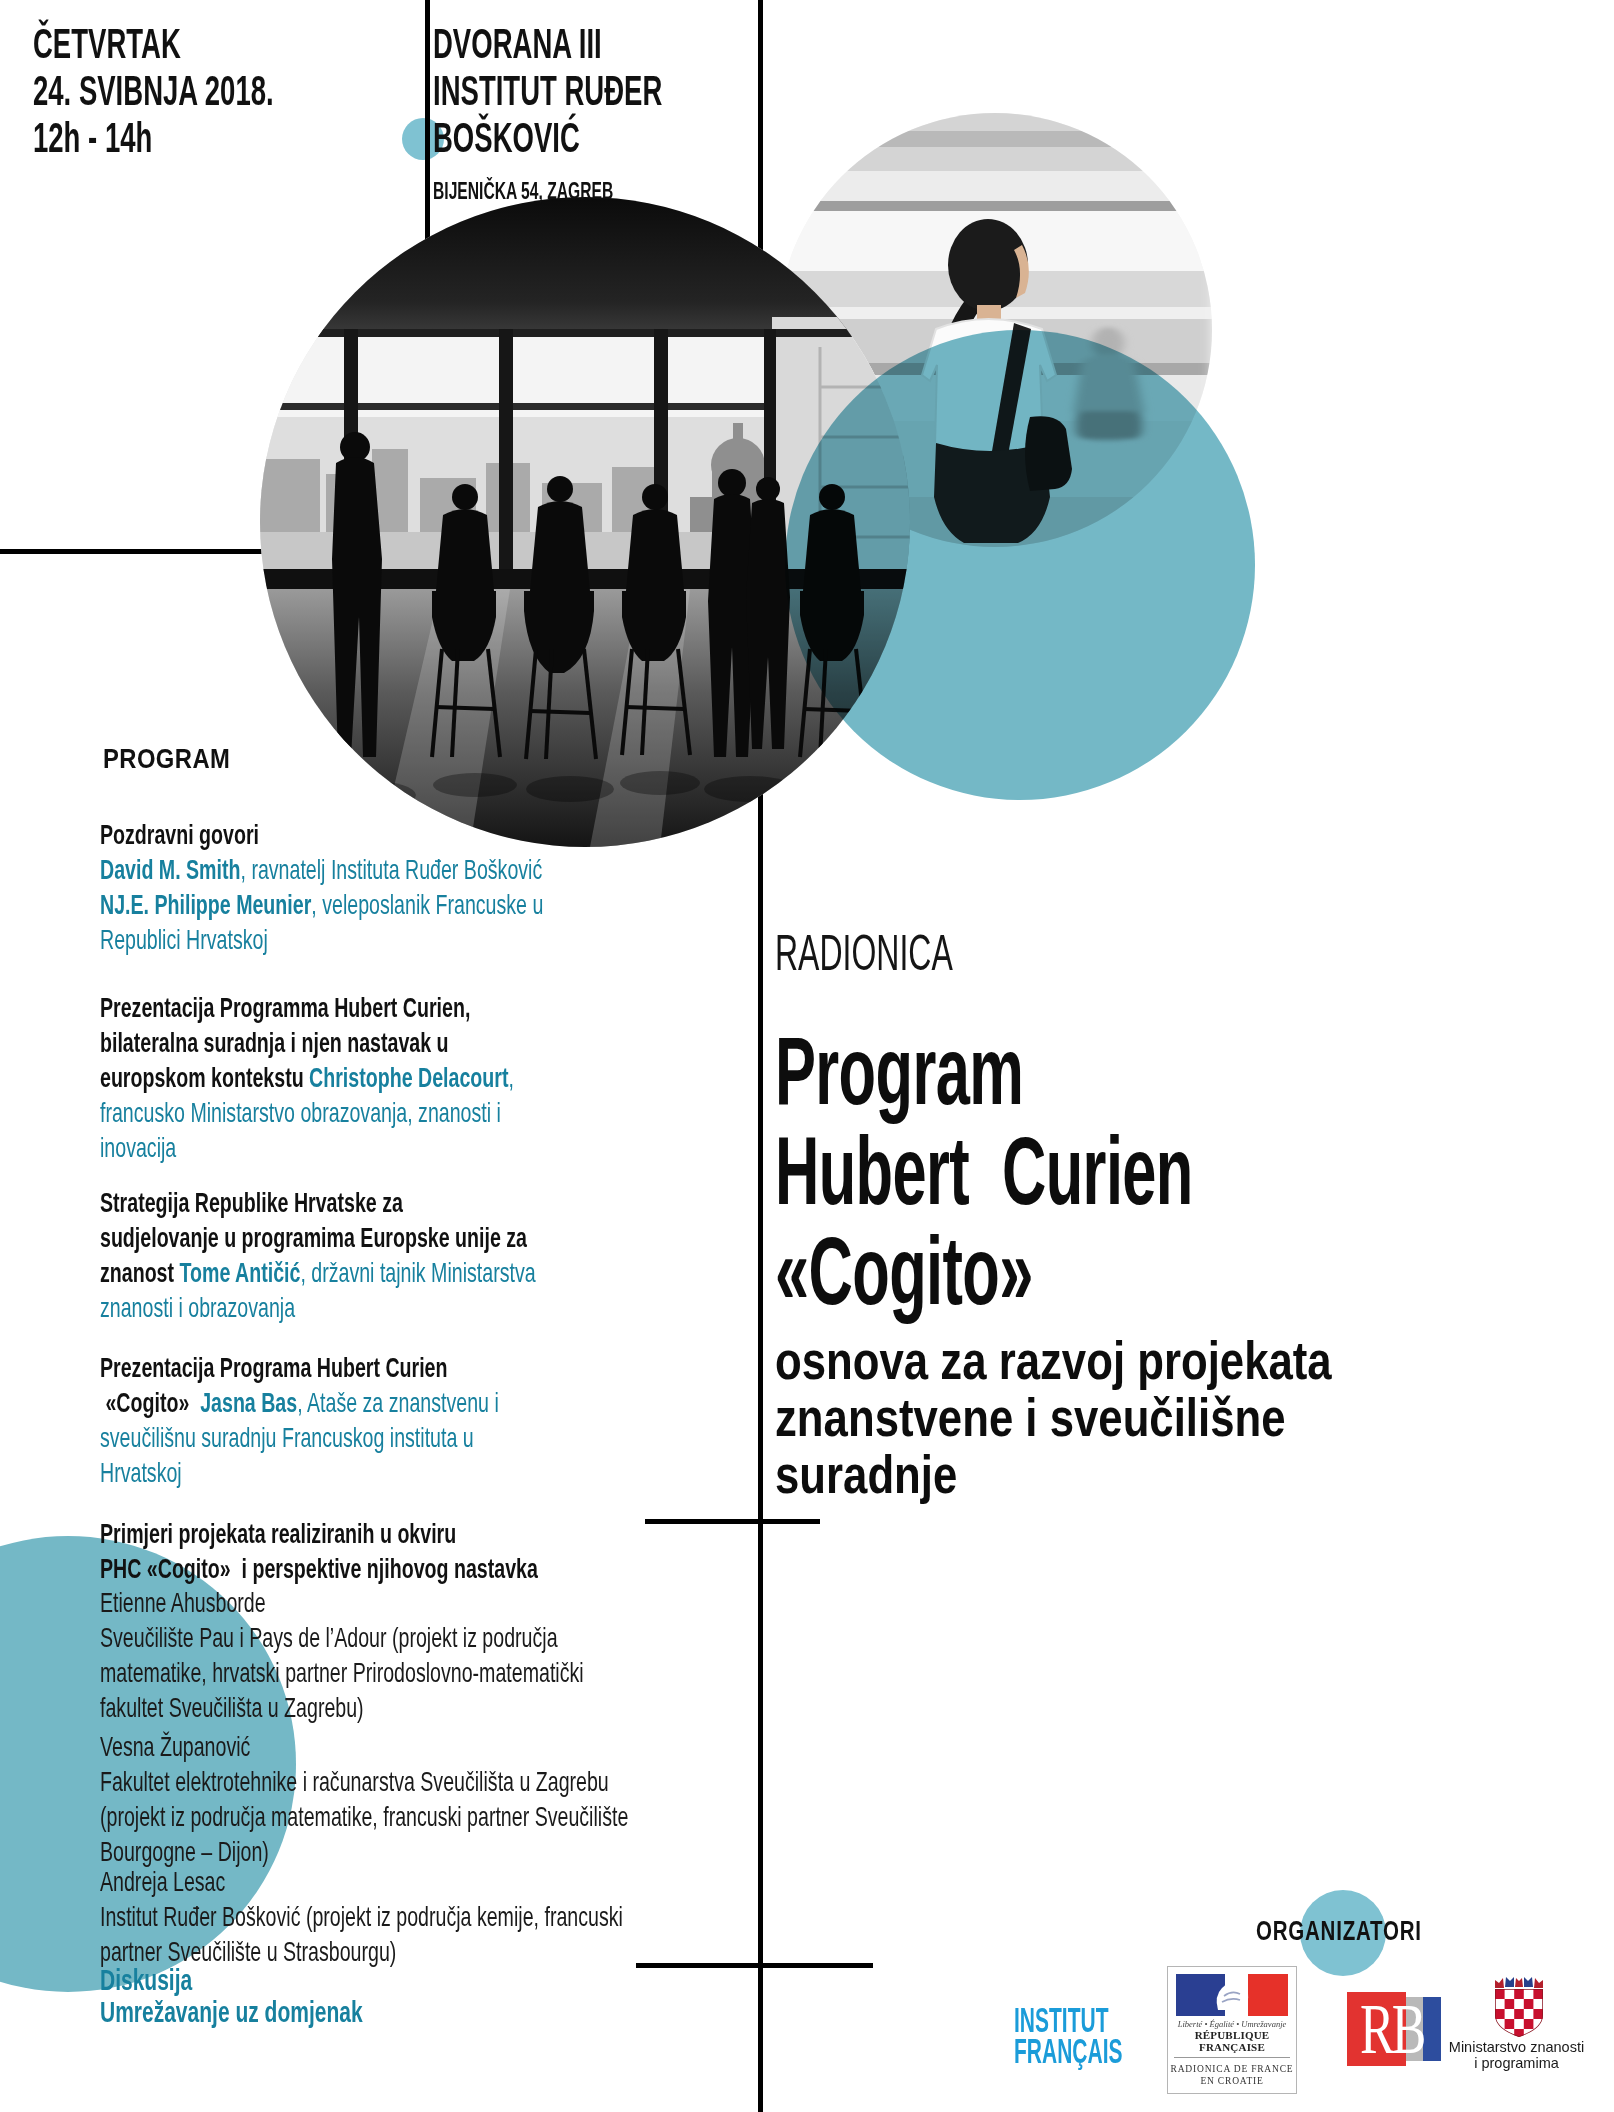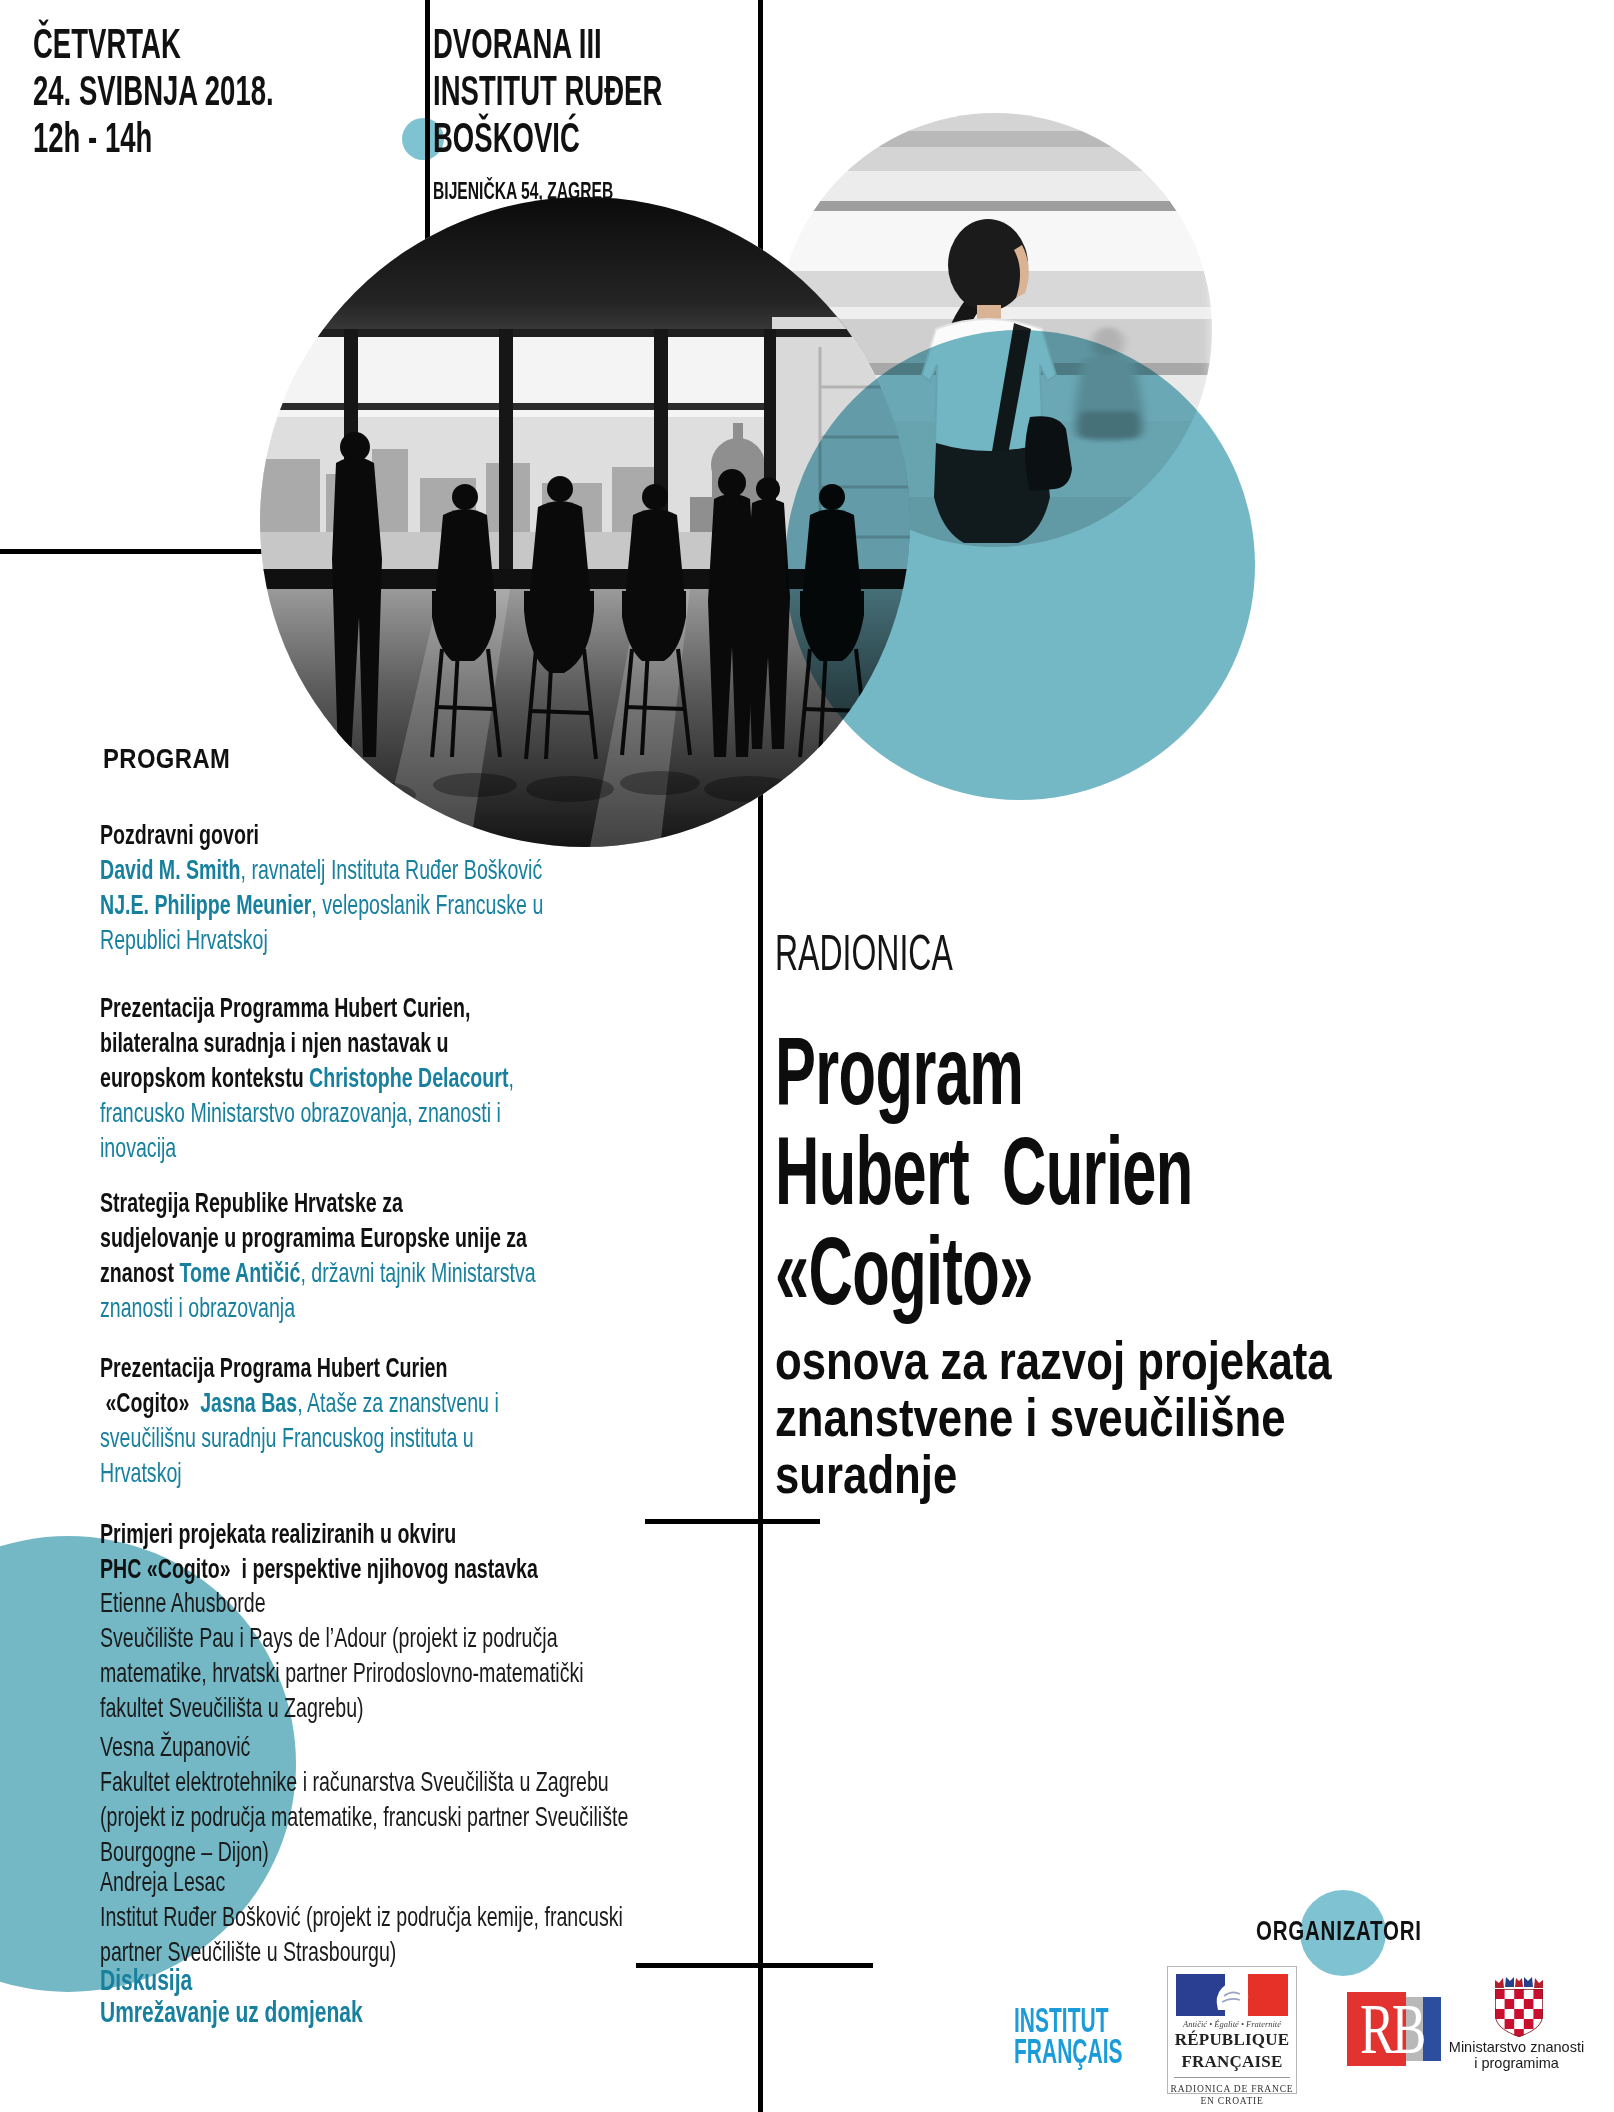--- a/index.html
+++ b/index.html
@@ -46,21 +46,21 @@
   
   .if-logo{left:1014px;top:2004px;font-size:35px;line-height:31px;font-weight:700;transform:scaleX(.60);color:#1b9cd9;}
   .embassy{left:1167px;top:1966px;width:128px;height:126px;background:#fff;border:1px solid #b5b5b5;z-index:6;
            font-family:"Liberation Serif","DejaVu Serif",serif;text-align:center;}
   .flag{position:relative;margin:7px 8px 3px 8px;height:42px;display:flex;}
   .flag .b{background:#2a3f92;width:44%;}
   .flag .w{background:#fff;width:20%;}
   .flag .r{background:#e63129;width:36%;}
   .flag svg{position:absolute;left:30%;top:2px;width:44px;height:38px;}
   .motto{font-style:italic;font-size:8.5px;color:#444;line-height:10px;}
-  .republique{font-size:17px;font-weight:700;letter-spacing:.2px;line-height:22px;color:#222;}
+  .republique{font-size:11px;font-weight:700;letter-spacing:.2px;line-height:12px;color:#222;}
   .emb-rule{border-top:1px solid #999;margin:4px 6px 5px 6px;}
   .emb-name{font-size:9.5px;letter-spacing:.8px;line-height:12px;color:#333;white-space:pre-wrap;}
   .rb{position:absolute;left:1347px;top:1992px;width:96px;height:74px;z-index:6;}
   .rb .red{position:absolute;left:0;top:0;width:59px;height:74px;background:#e23330;}
   .rb .gray{position:absolute;left:59px;top:5px;width:17px;height:64px;background:#b9b9b9;}
   .rb .blue{position:absolute;left:76px;top:5px;width:18px;height:64px;background:#2d4d9e;}
   .rb .rbtx{position:absolute;left:13px;top:6px;font-family:"Liberation Serif","DejaVu Serif",serif;
             font-size:72px;line-height:62px;color:#fff;letter-spacing:-4px;transform:scaleX(.72);transform-origin:0 0;}
   .coa{position:absolute;left:1494px;top:1976px;width:50px;height:62px;z-index:6;}
   .ministry{left:1444px;top:2040px;width:145px;font-size:14.5px;line-height:15.5px;text-align:center;color:#1a1a1a;transform:none;}
@@ -291,21 +291,21 @@
   <div class="embassy abs">
     <div class="flag">
       <span class="b"></span>
         <span class="w"></span>
         <span class="r"></span>
       <svg viewBox="0 0 44 38">
         <path d="M8,34 q-4,-14 4,-22 q8,-8 18,-5 q7,3 8,11 q1,8 -4,12 q-6,4 -10,4 z" fill="#ffffff"></path>
         <path d="M14,20 q8,-6 16,-2 M12,26 q9,-5 18,-2" stroke="#9aa4c4" stroke-width="1.6" fill="none"></path>
       </svg>
     </div>
-    <div class="motto">Antičić • Égalité • Fraternité</div>
+    <div class="motto">Liberté • Égalité • Umrežavanje</div>
     <div class="republique">RÉPUBLIQUE FRANÇAISE</div>
     <div class="emb-rule"></div>
     <div class="emb-name">RADIONICA DE FRANCE
 EN CROATIE</div>
   </div>
 
   <div class="rb">
     <div class="red"></div>
     <div class="gray"></div>
     <div class="blue"></div>

